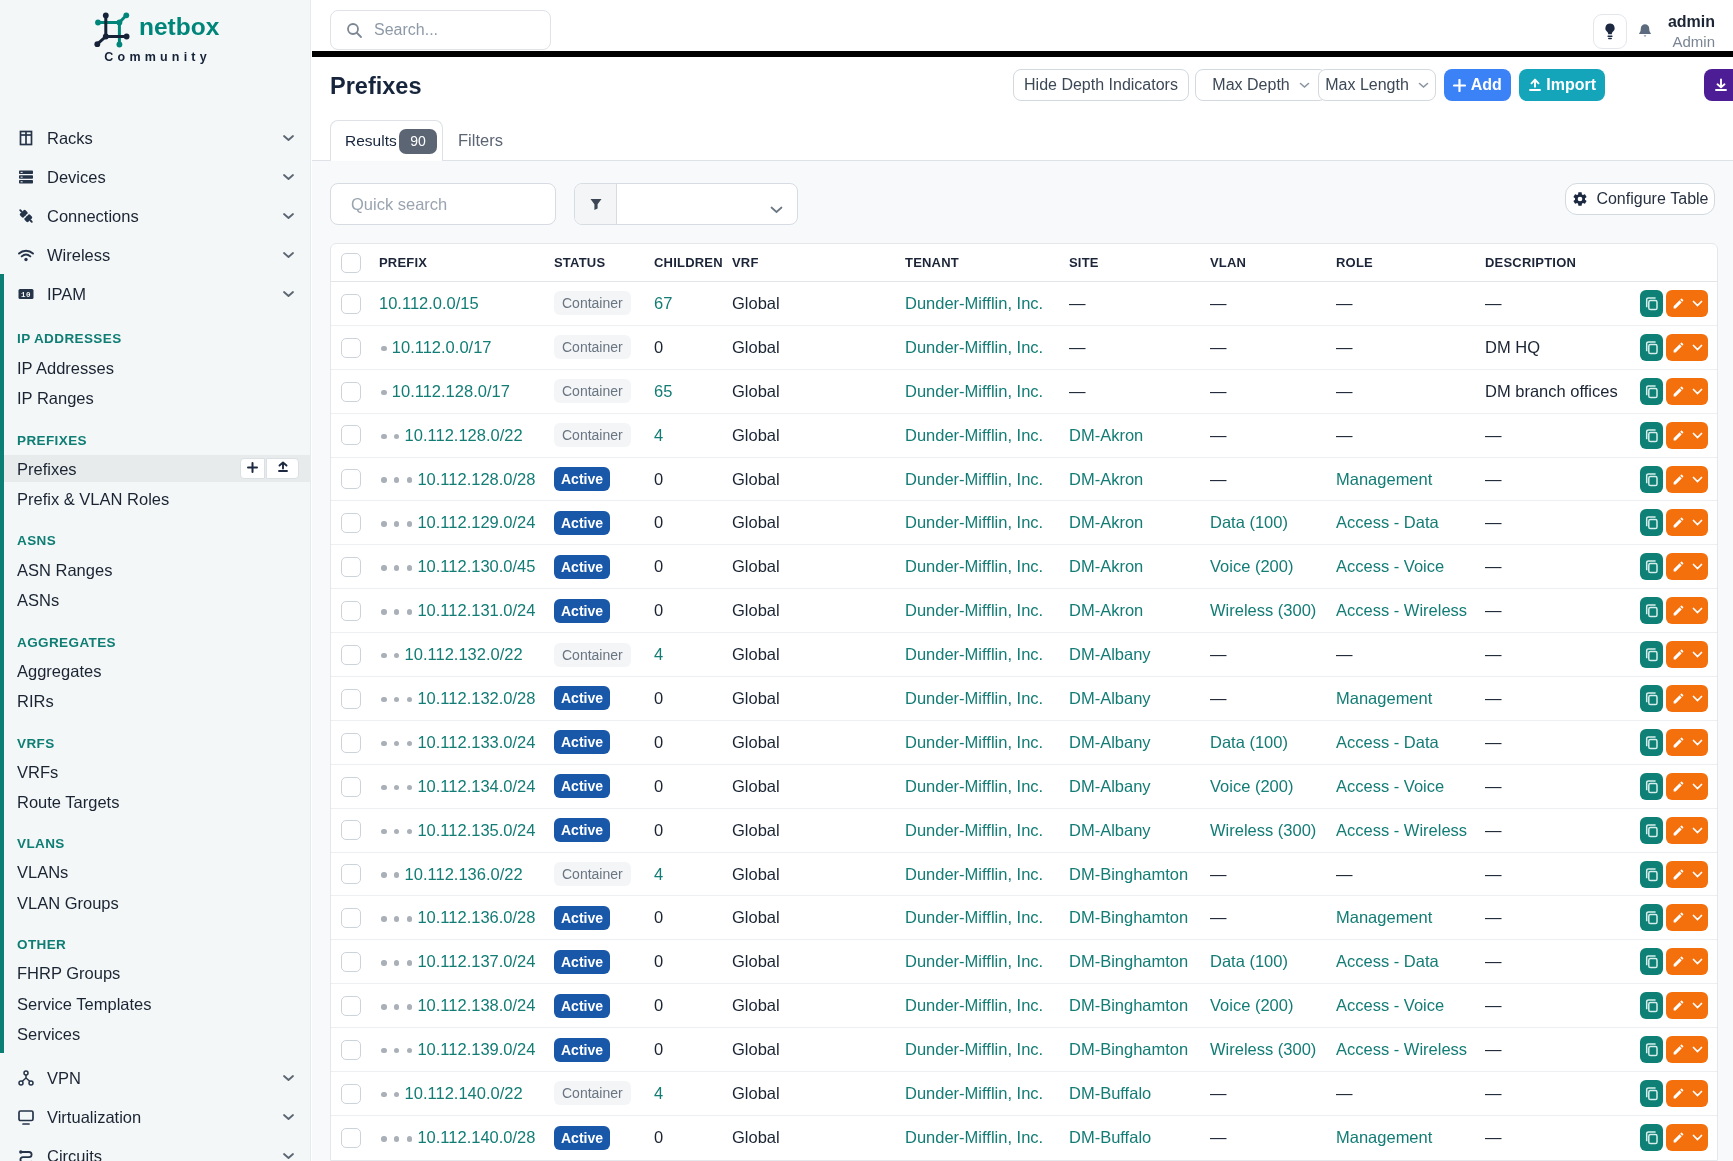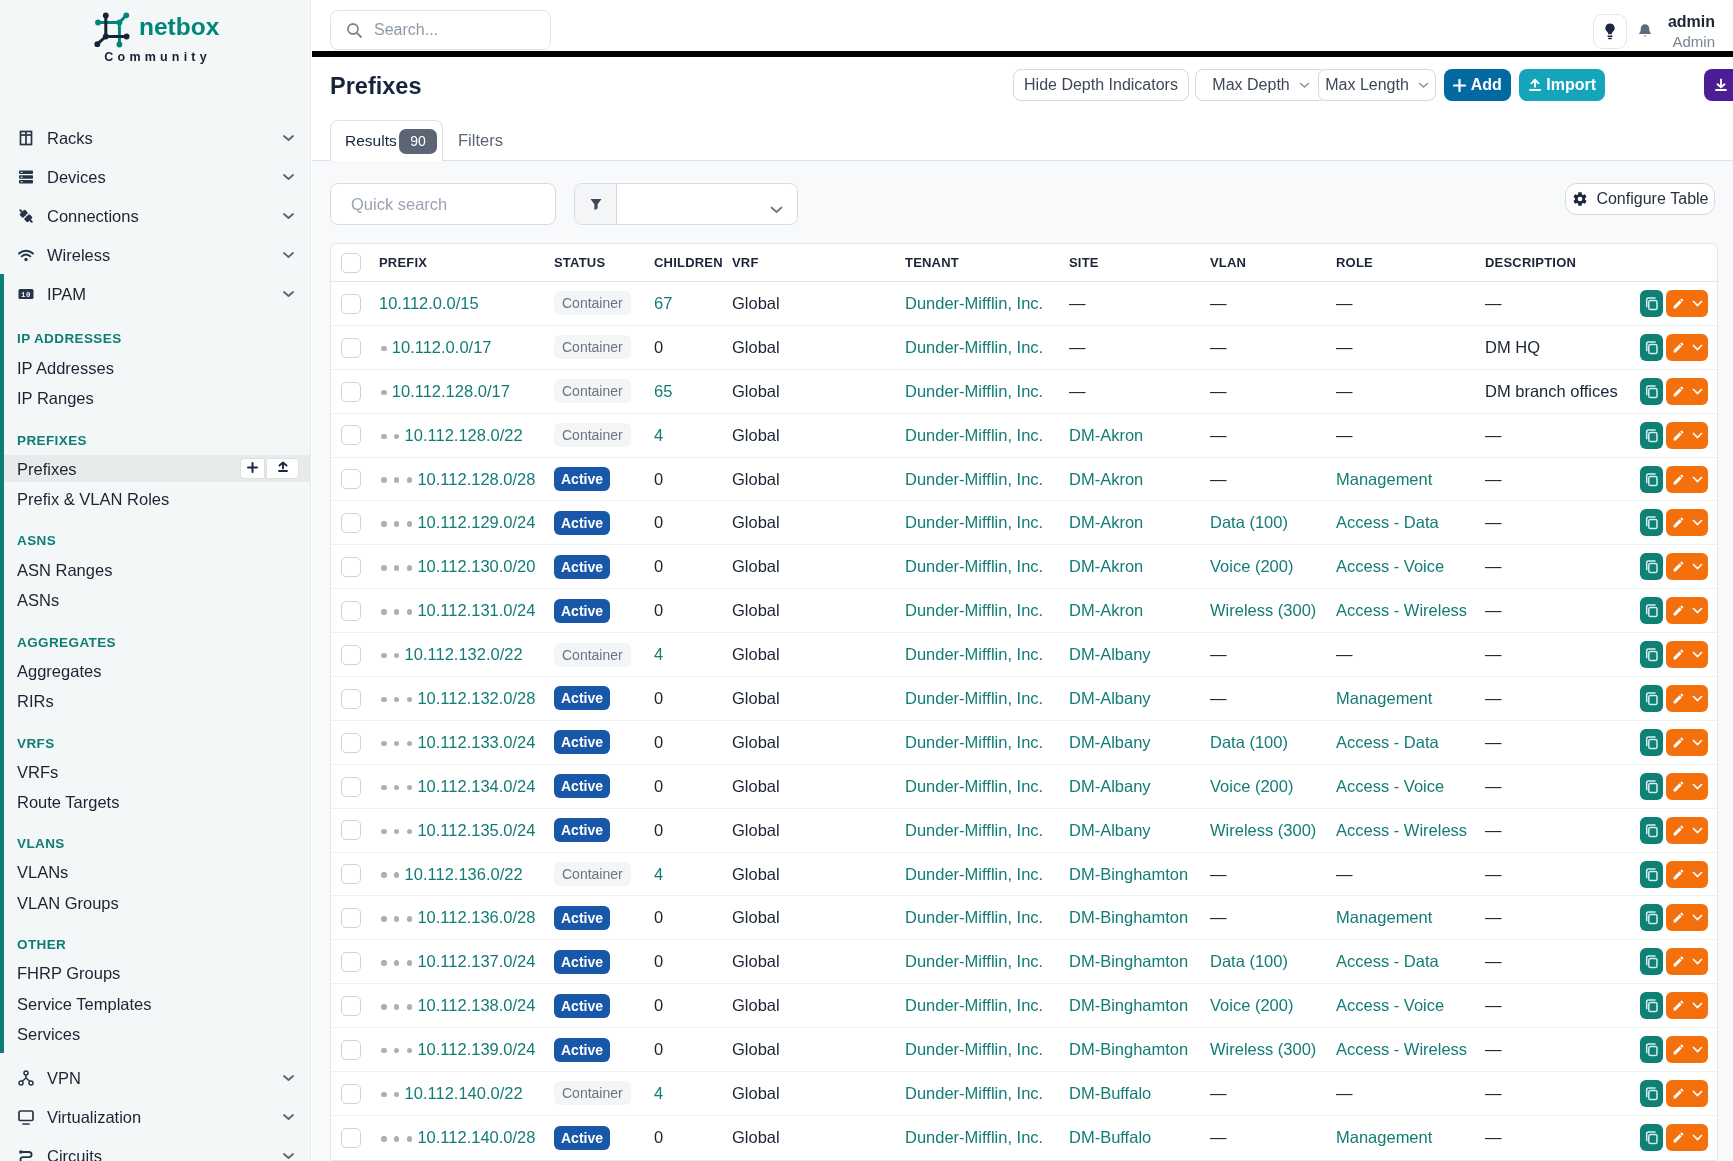--- a/index.html
+++ b/index.html
@@ -298,21 +298,21 @@
 </div>
 
 <div id="title">Prefixes</div>
 <div class="btn outline" style="left:1013px;width:176px">Hide&nbsp;Depth&nbsp;Indicators</div>
 <div class="btn outline" style="left:1195px;width:132px">Max&nbsp;Depth&nbsp;&nbsp;<svg width="11" height="7" viewBox="0 0 11 7">
       <path d="M1.5 1.5 L5.5 5 L9.5 1.5" fill="none" stroke="#8a94a1" stroke-width="1.6" stroke-linecap="round"></path>
     </svg></div>
 <div class="btn outline" style="left:1318px;width:118px">Max&nbsp;Length&nbsp;&nbsp;<svg width="11" height="7" viewBox="0 0 11 7">
       <path d="M1.5 1.5 L5.5 5 L9.5 1.5" fill="none" stroke="#8a94a1" stroke-width="1.6" stroke-linecap="round"></path>
     </svg></div>
-<div class="btn solid" style="left:1444px;width:67px;background:#0369a1"><svg width="13" height="13" viewBox="0 0 13 13">
+<div class="btn solid" style="left:1444px;width:67px;background:#3b82f6"><svg width="13" height="13" viewBox="0 0 13 13">
       <path d="M6.5 1 V12 M1 6.5 H12" stroke="#fff" stroke-width="2.2" stroke-linecap="round"></path>
     </svg>&nbsp;Add</div>
 <div class="btn solid" style="left:1519px;width:86px;background:#14a5bb"><svg width="14" height="14" viewBox="0 0 14 14">
       <path d="M7.0 8.68 V2 M3.5 5.32 L7.0 1.6 L10.5 5.32" stroke="#fff" stroke-width="1.9" fill="none" stroke-linecap="round" stroke-linejoin="round"></path>
       <path d="M2 12 h10" stroke="#fff" stroke-width="1.9" stroke-linecap="round"></path>
     </svg>&nbsp;Import</div>
 <div class="btn solid" style="left:1704px;width:104px;background:#4c1d95"><svg width="14" height="14" viewBox="0 0 14 14">
       <path d="M7.0 1.5 V8.68 M3.5 6.3 L7.0 9.24 L10.5 6.3" stroke="#fff" stroke-width="1.9" fill="none" stroke-linecap="round" stroke-linejoin="round"></path>
       <path d="M2 12 h10" stroke="#fff" stroke-width="1.9" stroke-linecap="round"></path>
     </svg>&nbsp;Export&nbsp;<svg width="11" height="7" viewBox="0 0 11 7">
@@ -498,21 +498,21 @@
                 <path d="M10.6 1.9 H3.4 A1.7 1.7 0 0 0 1.7 3.6 V11.3"></path>
               </g>
             </svg></span><span class="btn-edit"><svg style="left:6px;top:7px" width="13" height="13" viewBox="0 0 24 24">
               <path d="M20.71,7.04C21.1,6.65 21.1,6 20.71,5.63L18.37,3.29C18,2.9 17.35,2.9 16.96,3.29L15.12,5.12L18.87,8.87M3,17.25V21H6.75L17.81,9.93L14.06,6.18L3,17.25Z" fill="#fff"></path>
             </svg><svg style="left:26px;top:10px" width="11" height="8" viewBox="0 0 11 8">
               <path d="M1.5 1.5 L5.5 5.5 L9.5 1.5" fill="none" stroke="#fff" stroke-width="1.7" stroke-linecap="round"></path>
             </svg></span></td>
 </tr>
       <tr>
 <td><span class="cb"></span></td>
-<td><span class="dot"></span><span class="dot"></span><span class="dot"></span><a class="lnk">10.112.130.0/20</a></td>
+<td><span class="dot"></span><span class="dot"></span><span class="dot"></span><a class="lnk">10.112.130.0/45</a></td>
 <td><span class="badge-a">Active</span></td>
 <td><span style="color:#1a2332">0</span></td>
 <td>Global</td>
 <td><a class="lnk">Dunder-Mifflin, Inc.</a></td>
 <td><a class="lnk">DM-Akron</a></td>
 <td><a class="lnk">Voice (200)</a></td>
 <td><a class="lnk">Access - Voice</a></td>
 <td style="overflow:visible"><span class="dash">—</span></td>
 <td class="act"><span class="btn-copy"><svg style="left:4.5px;top:6px" width="14" height="15" viewBox="0 0 14 15">
               <g fill="none" stroke="#d8eeec" stroke-width="1.5">

